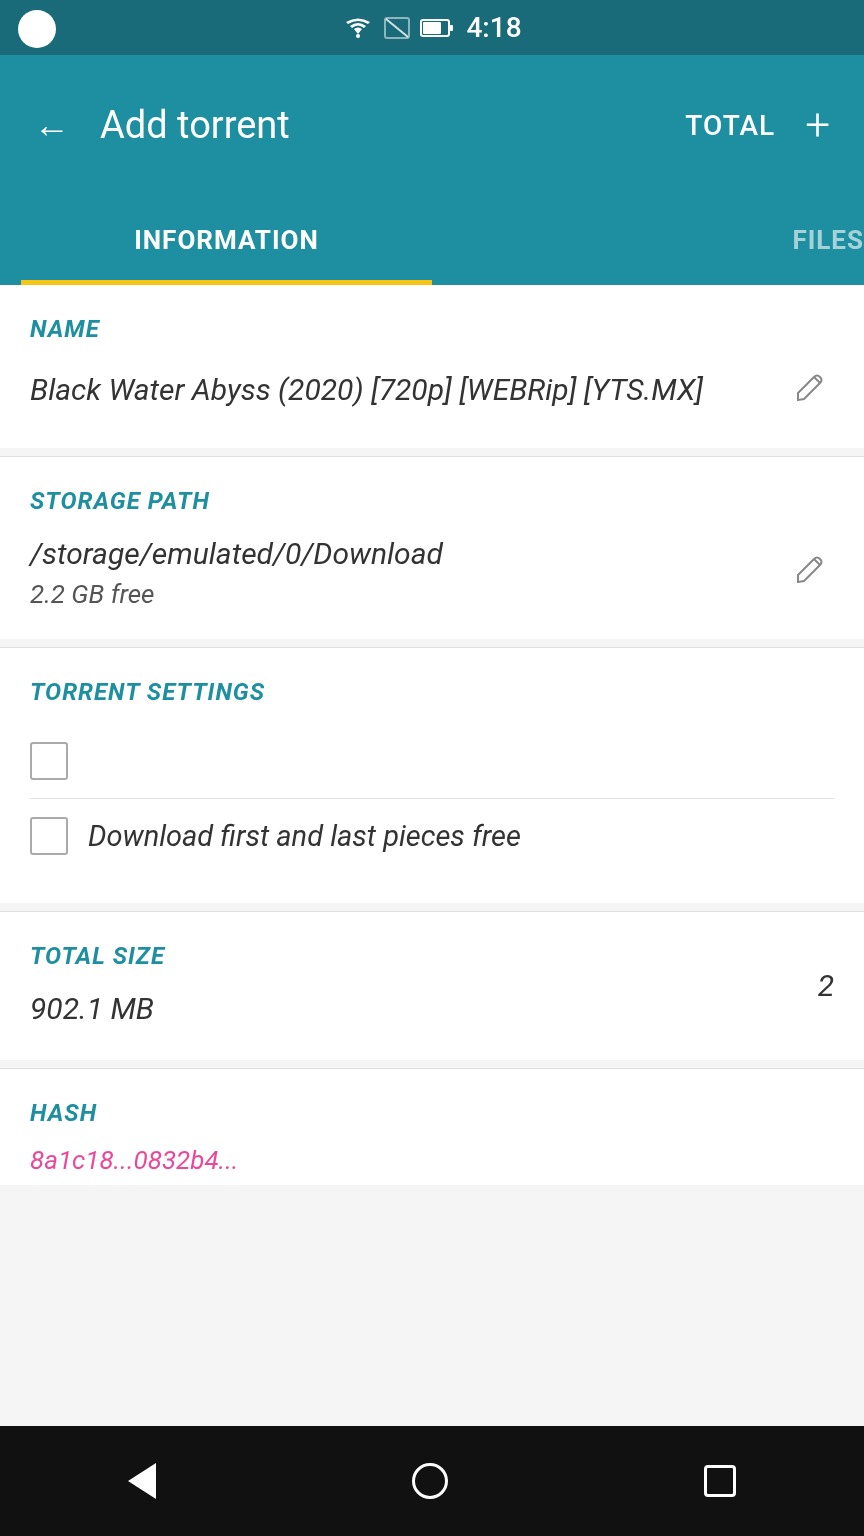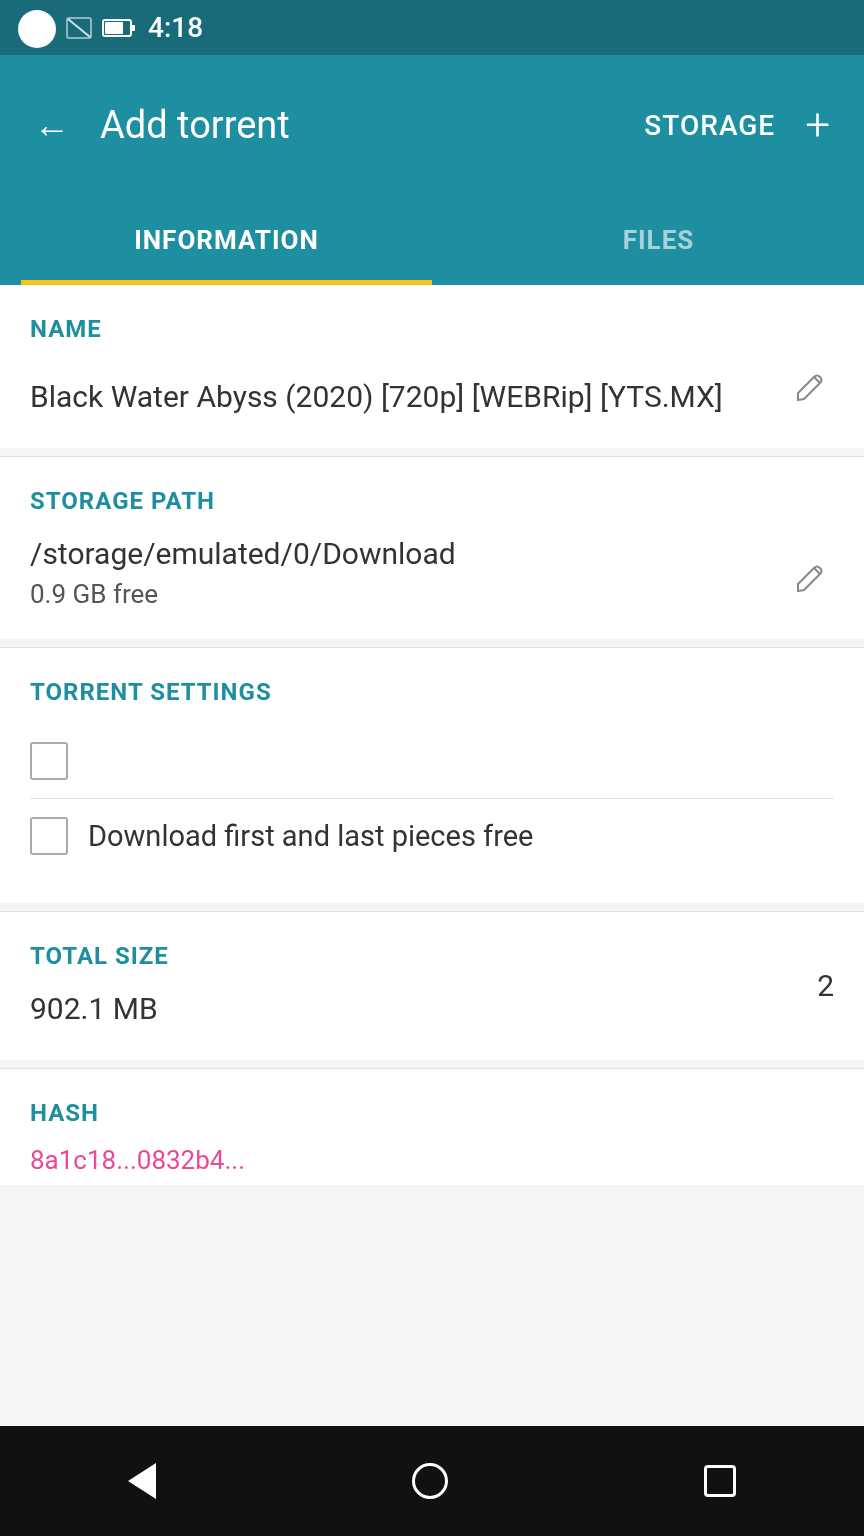--- a/index.html
+++ b/index.html
@@ -12,21 +12,21 @@
       display: flex;
       flex-direction: column;
     }
 
     
     .status-bar {
       background: #1a6b7a;
       height: 55px;
       display: flex;
       align-items: center;
-      justify-content: flex-start;
+      justify-content: center;
       padding: 0 24px;
       gap: 14px;
     }
     .status-bar-icons {
       display: flex;
       align-items: center;
       gap: 10px;
     }
     .status-time {
       color: white;
@@ -97,27 +97,29 @@
       content: '';
       position: absolute;
       bottom: 0;
       left: 0;
       right: 0;
       height: 5px;
       background: #f5c518;
     }
     .tab-inactive {
       color: rgba(255,255,255,0.6);
+      justify-content: flex-end;
     }
 
     
     .content {
       flex: 1;
       background: #f5f5f5;
       overflow-y: auto;
+      font-style: italic;
     }
 
     
     .section {
       background: white;
       margin-bottom: 8px;
       padding: 30px 30px 30px 30px;
     }
     .section-label {
       color: #1e8fa0;
@@ -132,21 +134,21 @@
       font-size: 30px;
       line-height: 1.4;
     }
     .section-subvalue {
       color: #555;
       font-size: 26px;
       margin-top: 4px;
     }
     .section-row {
       display: flex;
-      align-items: flex-end;
+      align-items: center;
       justify-content: space-between;
     }
     .edit-icon {
       color: #888;
       font-size: 30px;
       cursor: pointer;
       padding: 10px;
     }
     .divider {
       height: 1px;
@@ -288,21 +290,21 @@
       <rect x="3" y="5" width="18" height="12" fill="white" rx="1"></rect>
       <rect x="29" y="8" width="4" height="6" fill="white" rx="1"></rect>
     </svg>
     <span class="status-time">4:18</span>
   </div>
 </div>
 
 <div class="app-bar">
   <span class="app-bar-back">←</span>
   <span class="app-bar-title">Add torrent</span>
-  <span class="app-bar-cancel">STORAGE</span>
+  <span class="app-bar-cancel">TOTAL</span>
   <span class="app-bar-add">+</span>
 </div>
 
 <div class="tab-bar">
   <div class="tab tab-active">
     <span>INFORMATION</span>
   </div>
   <div class="tab tab-inactive">
     <span>FILES</span>
   </div>
@@ -323,21 +325,21 @@
     </div>
   </div>
 
   <div class="divider"></div>
 
   <div class="section">
     <div class="section-label">STORAGE PATH</div>
     <div class="section-row">
       <div>
         <div class="section-value">/storage/emulated/0/Download</div>
-        <div class="section-subvalue">0.9 GB free</div>
+        <div class="section-subvalue">2.2 GB free</div>
       </div>
       <span class="edit-icon">
         <svg width="30" height="30" viewBox="0 0 30 30" fill="none">
           <path d="M4 22 L20 6 Q23 3 26 6 Q29 9 26 12 L10 28 L4 29 Z" stroke="#888" stroke-width="2" fill="none"></path>
           <path d="M20 6 L26 12" stroke="#888" stroke-width="2"></path>
         </svg>
       </span>
     </div>
   </div>
 

